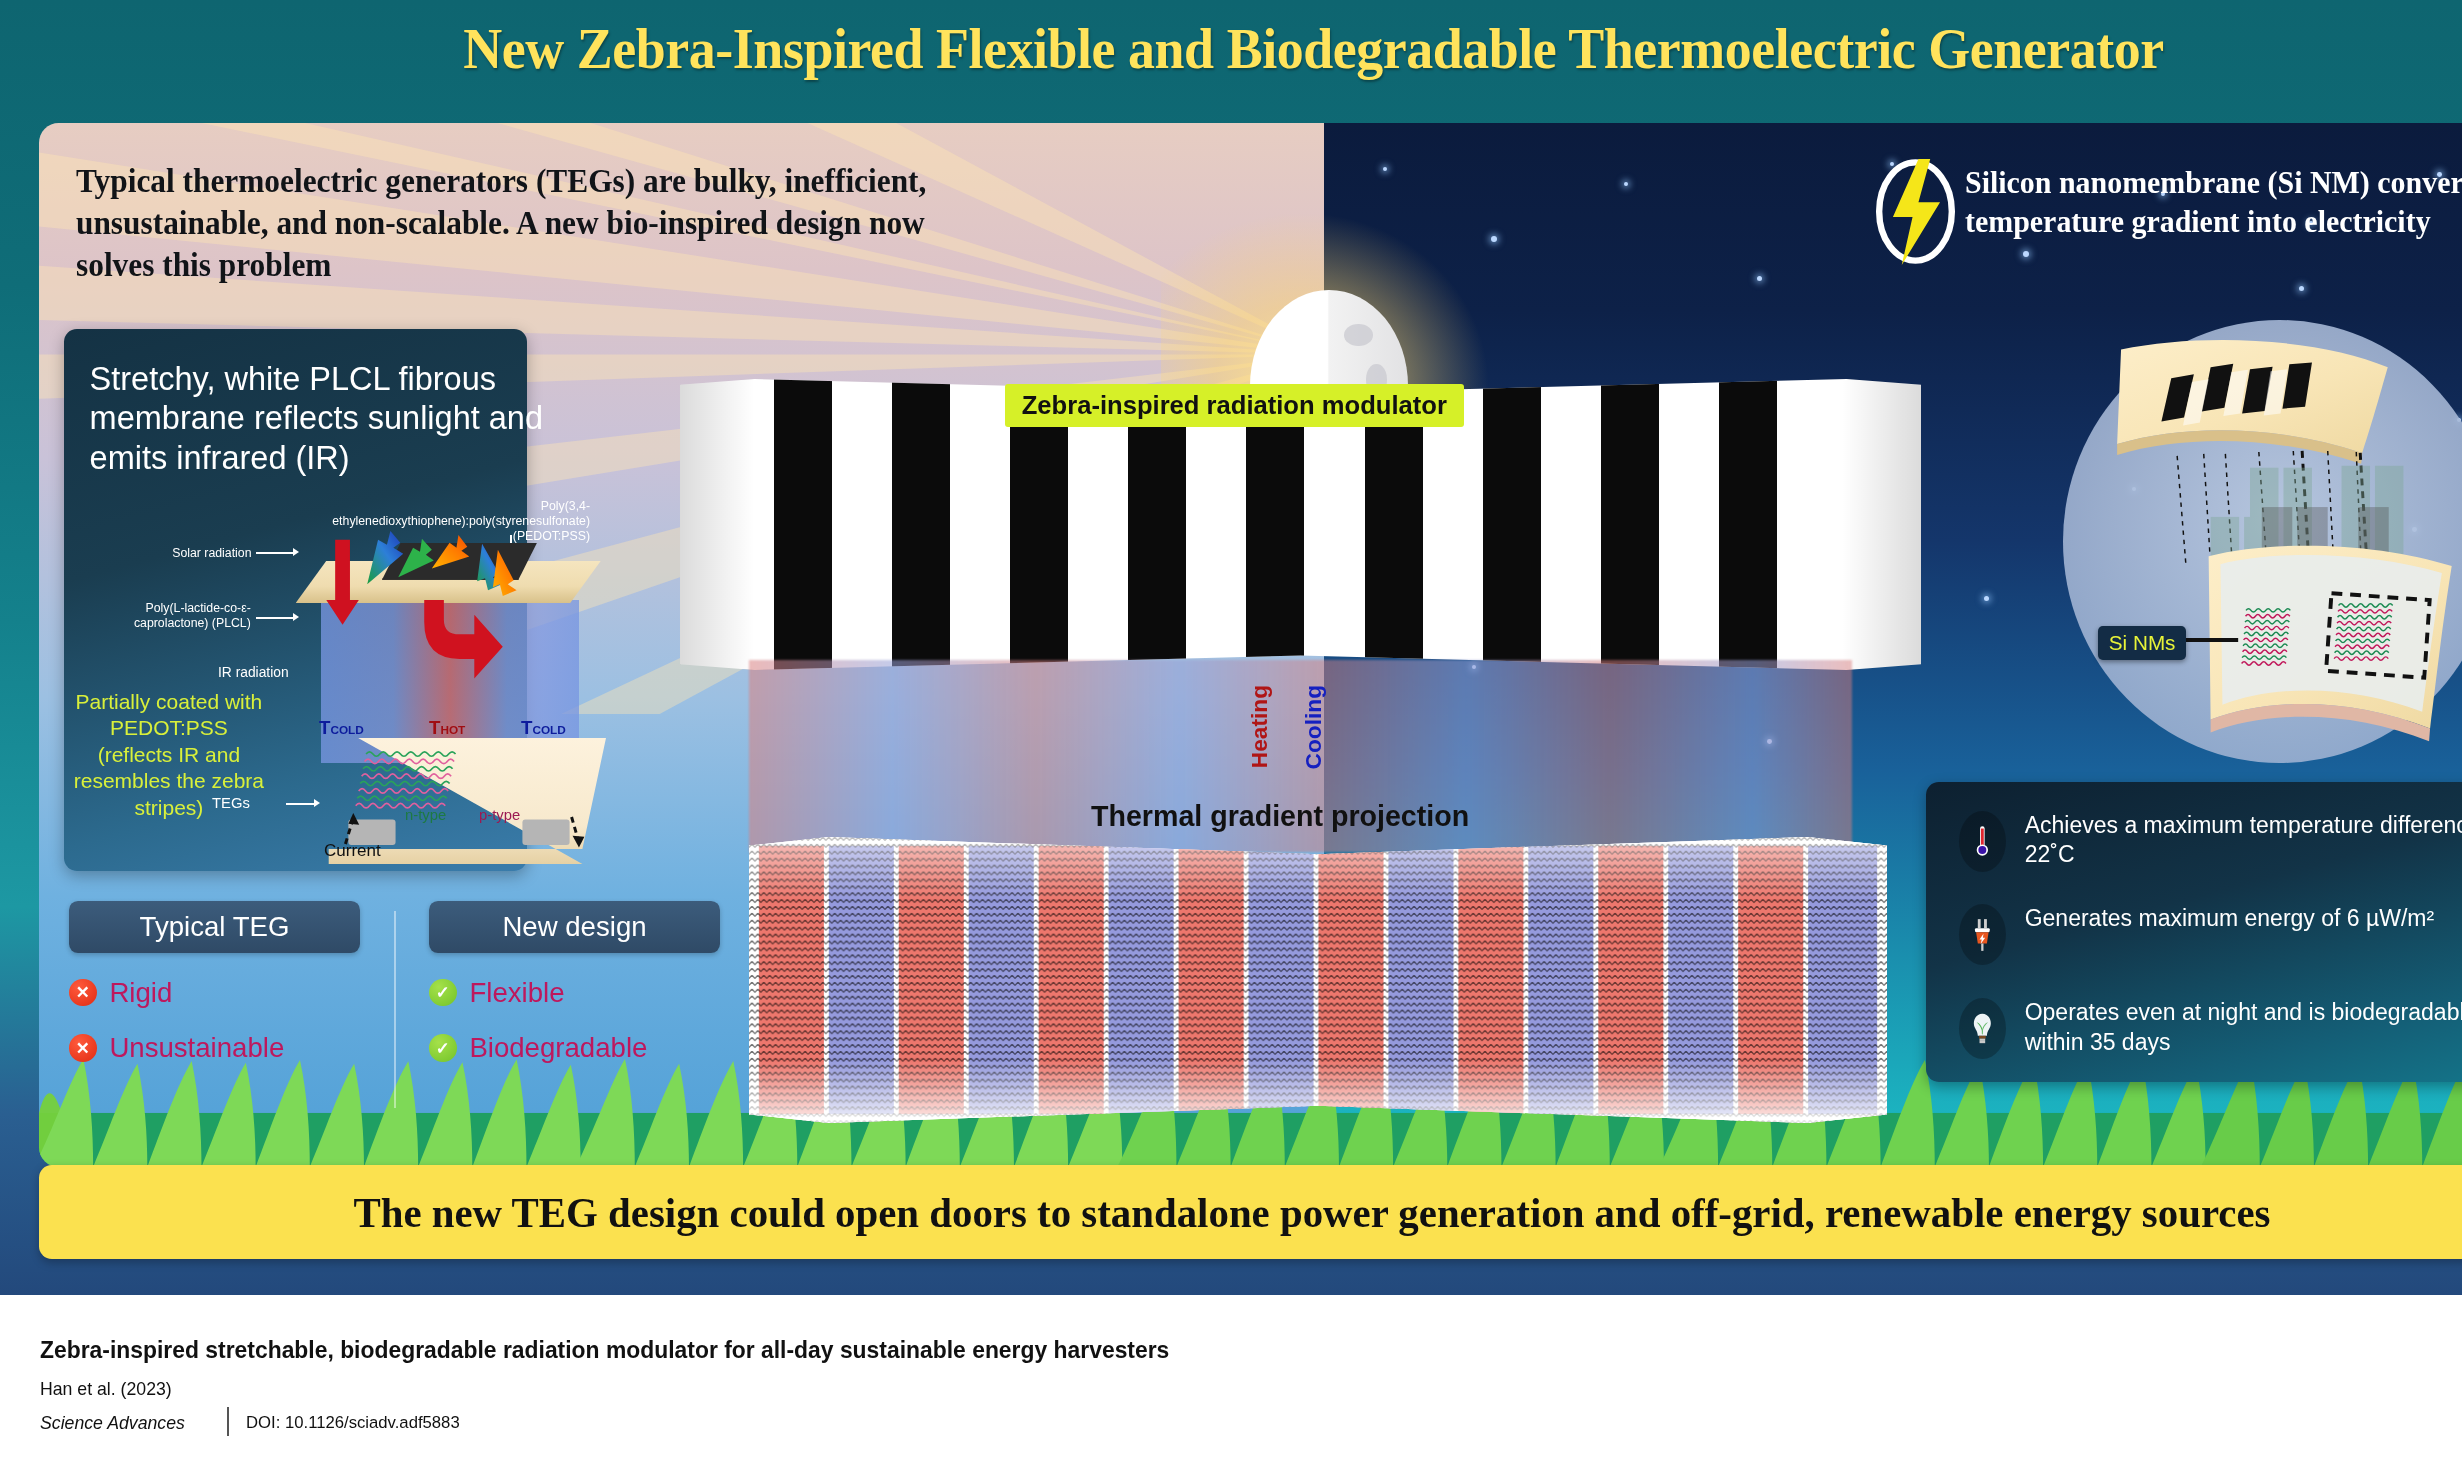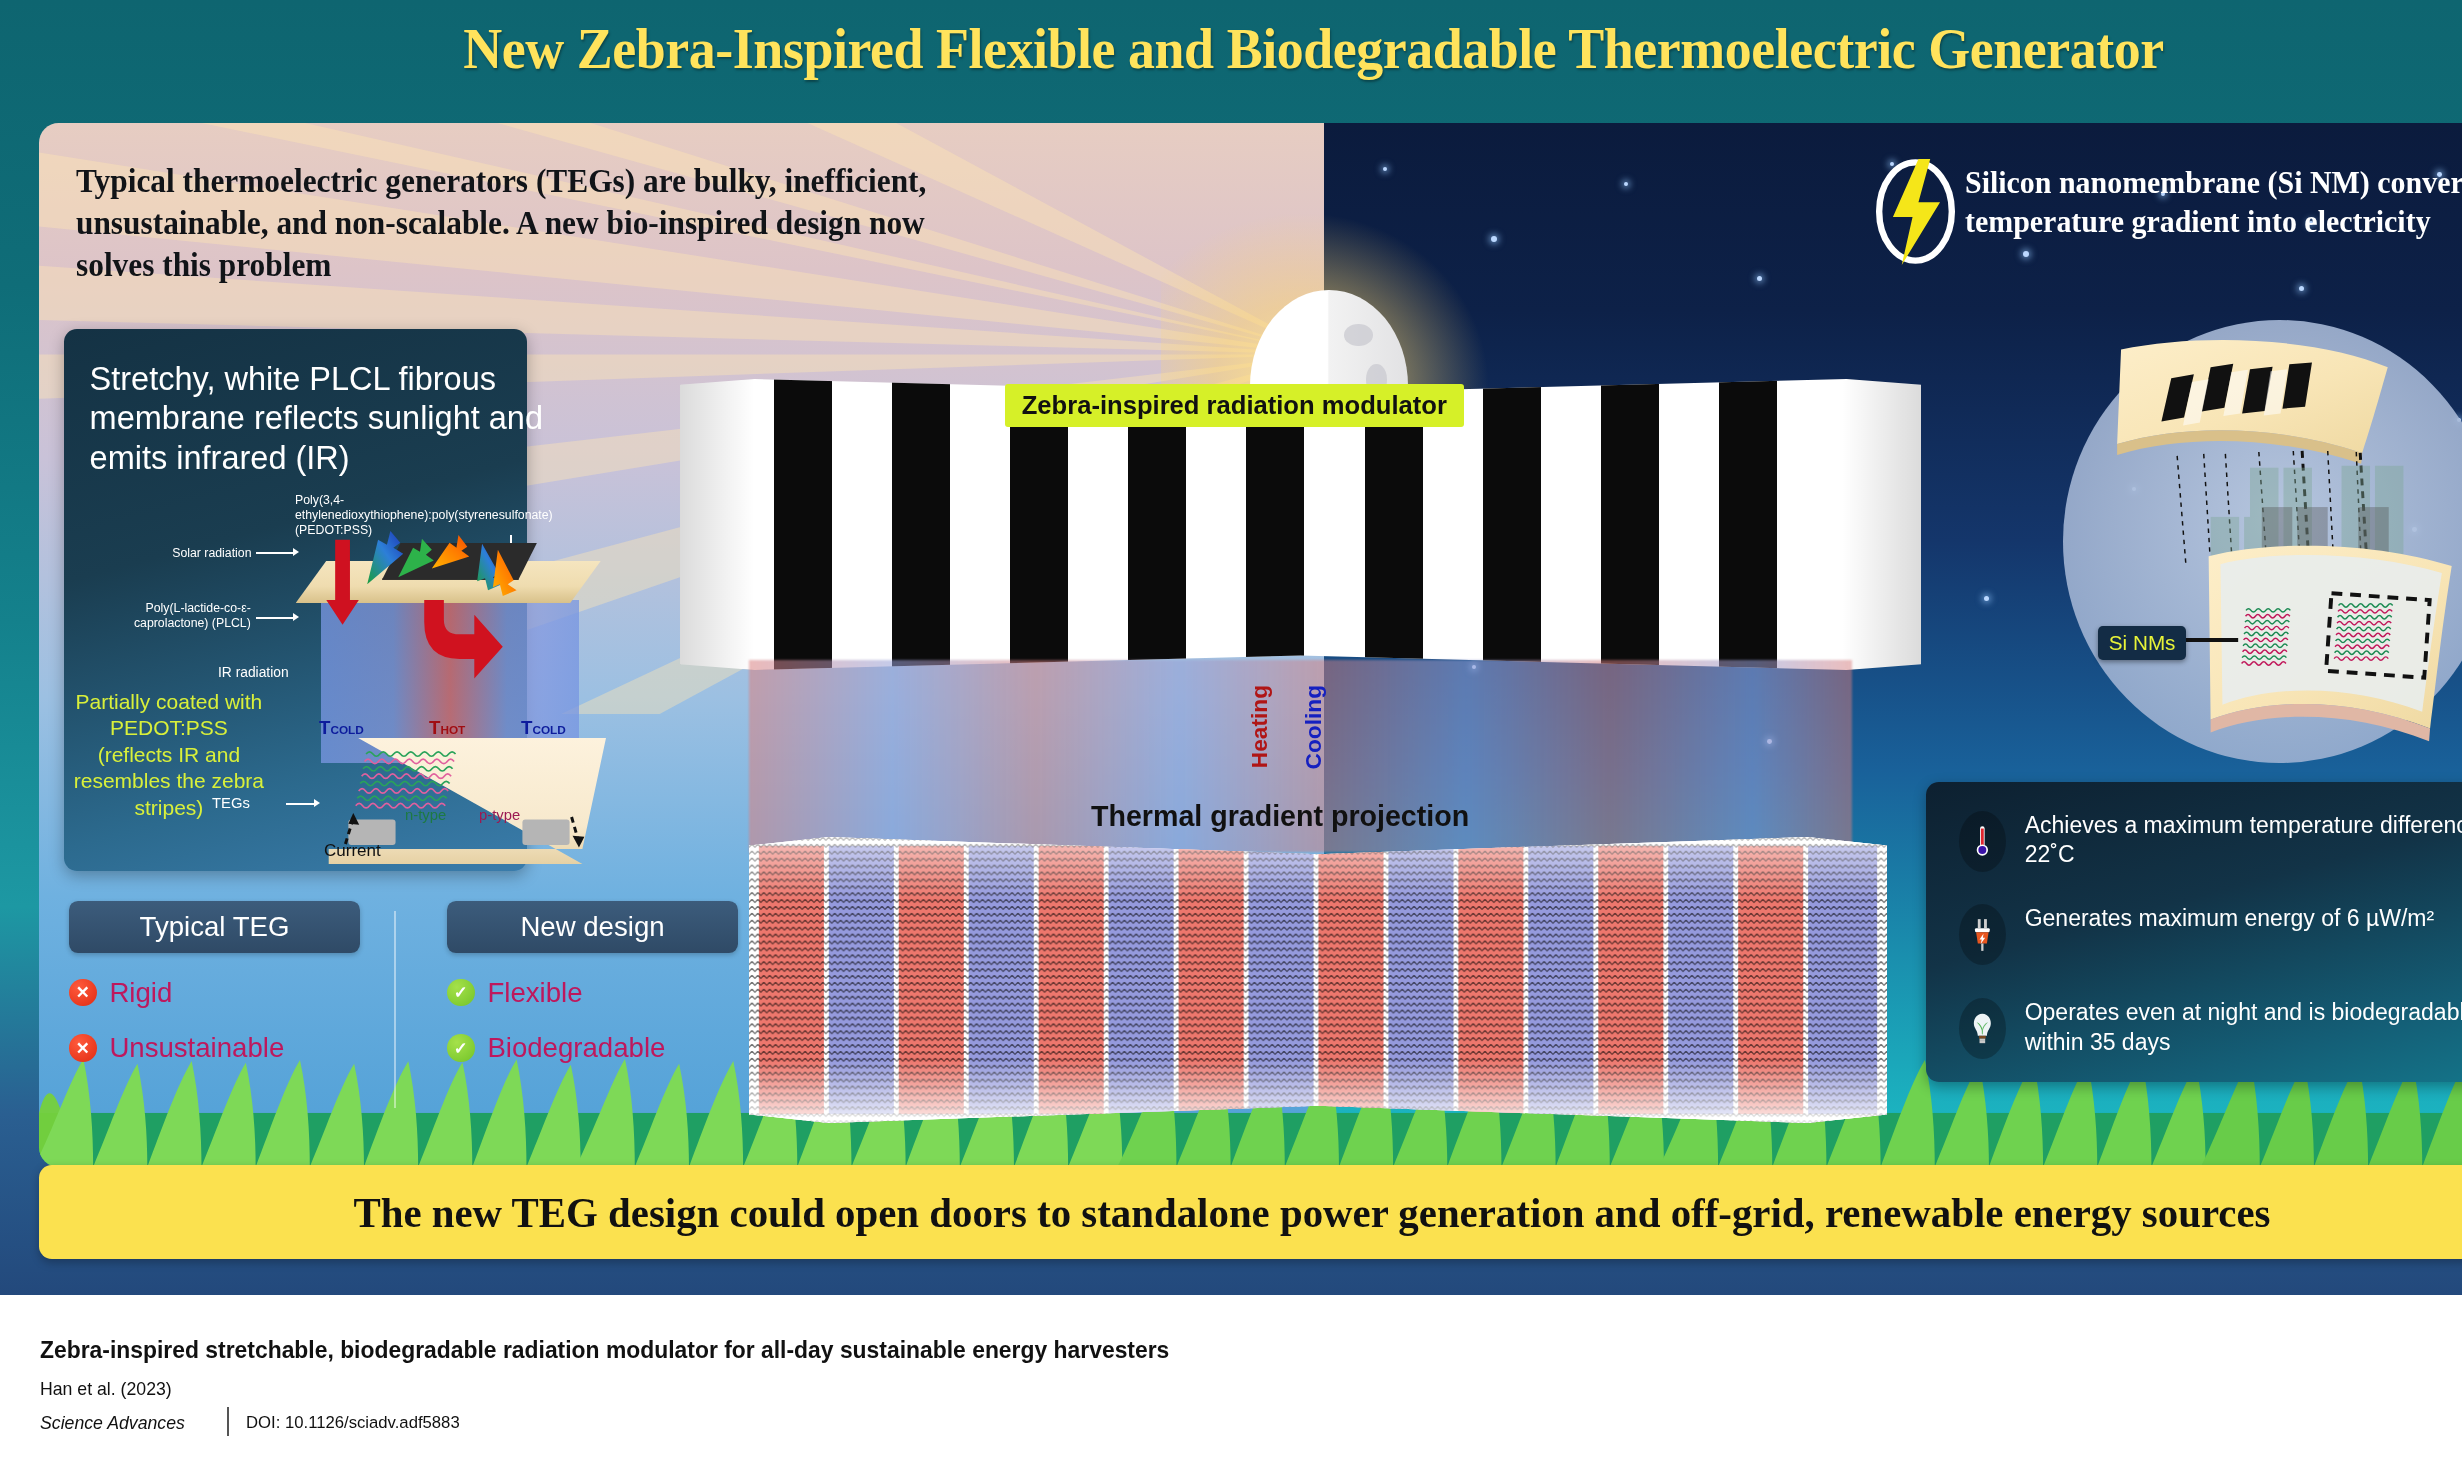--- a/index.html
+++ b/index.html
@@ -69,22 +69,22 @@
   }
   .lp-head {
     position:absolute; left:25.6px; top:30.5px; width:507px;
     font-size:32.5px; line-height:1.22; color:#ffffff; font-weight:400;
   }
   
   .diagram { position:absolute; left:0; top:148px; width:581px; height:389px; }
   .dlabel { position:absolute; color:#fff; font-size:12.3px; line-height:1.2; text-align:right; }
   .dlabel.rt { text-align:right; }
   .dlabel.lt { text-align:left; }
-  .pedot-cap { position:absolute; left:231px; top:16px; width:295px; font-size:12.3px;
-               line-height:1.22; color:#fff; text-align:left; }
+  .pedot-cap { position:absolute; left:231px; top:22px; width:295px; font-size:12.3px;
+               line-height:1.22; color:#fff; text-align:right; }
   .arrowline { position:absolute; background:#fff; height:1.5px; }
   .arrowhead { position:absolute; width:0;height:0;
     border-top:4.4px solid transparent;border-bottom:4.4px solid transparent;border-left:6.9px solid #fff; }
 
   .pedot-note {
     position:absolute; left:8.9px; top:212px; width:192px; text-align:center;
     color:#d9f03a; font-size:21px; line-height:1.26;
   }
 
   
@@ -448,21 +448,21 @@
         <div class="lbl">Rigid</div>
       </div>
       <div class="cmp-item">
         <div class="badge no">✕</div>
         <div class="lbl">Unsustainable</div>
       </div>
     </div>
 
     <div class="cmp-divider"></div>
 
-    <div class="cmp-col" style="left:360px;margin-left:18px;">
+    <div class="cmp-col" style="left:360px;">
       <div class="cmp-head">New design</div>
       <div class="cmp-item">
         <div class="badge yes">✓</div>
         <div class="lbl">Flexible</div>
       </div>
       <div class="cmp-item">
         <div class="badge yes">✓</div>
         <div class="lbl">Biodegradable</div>
       </div>
     </div>

